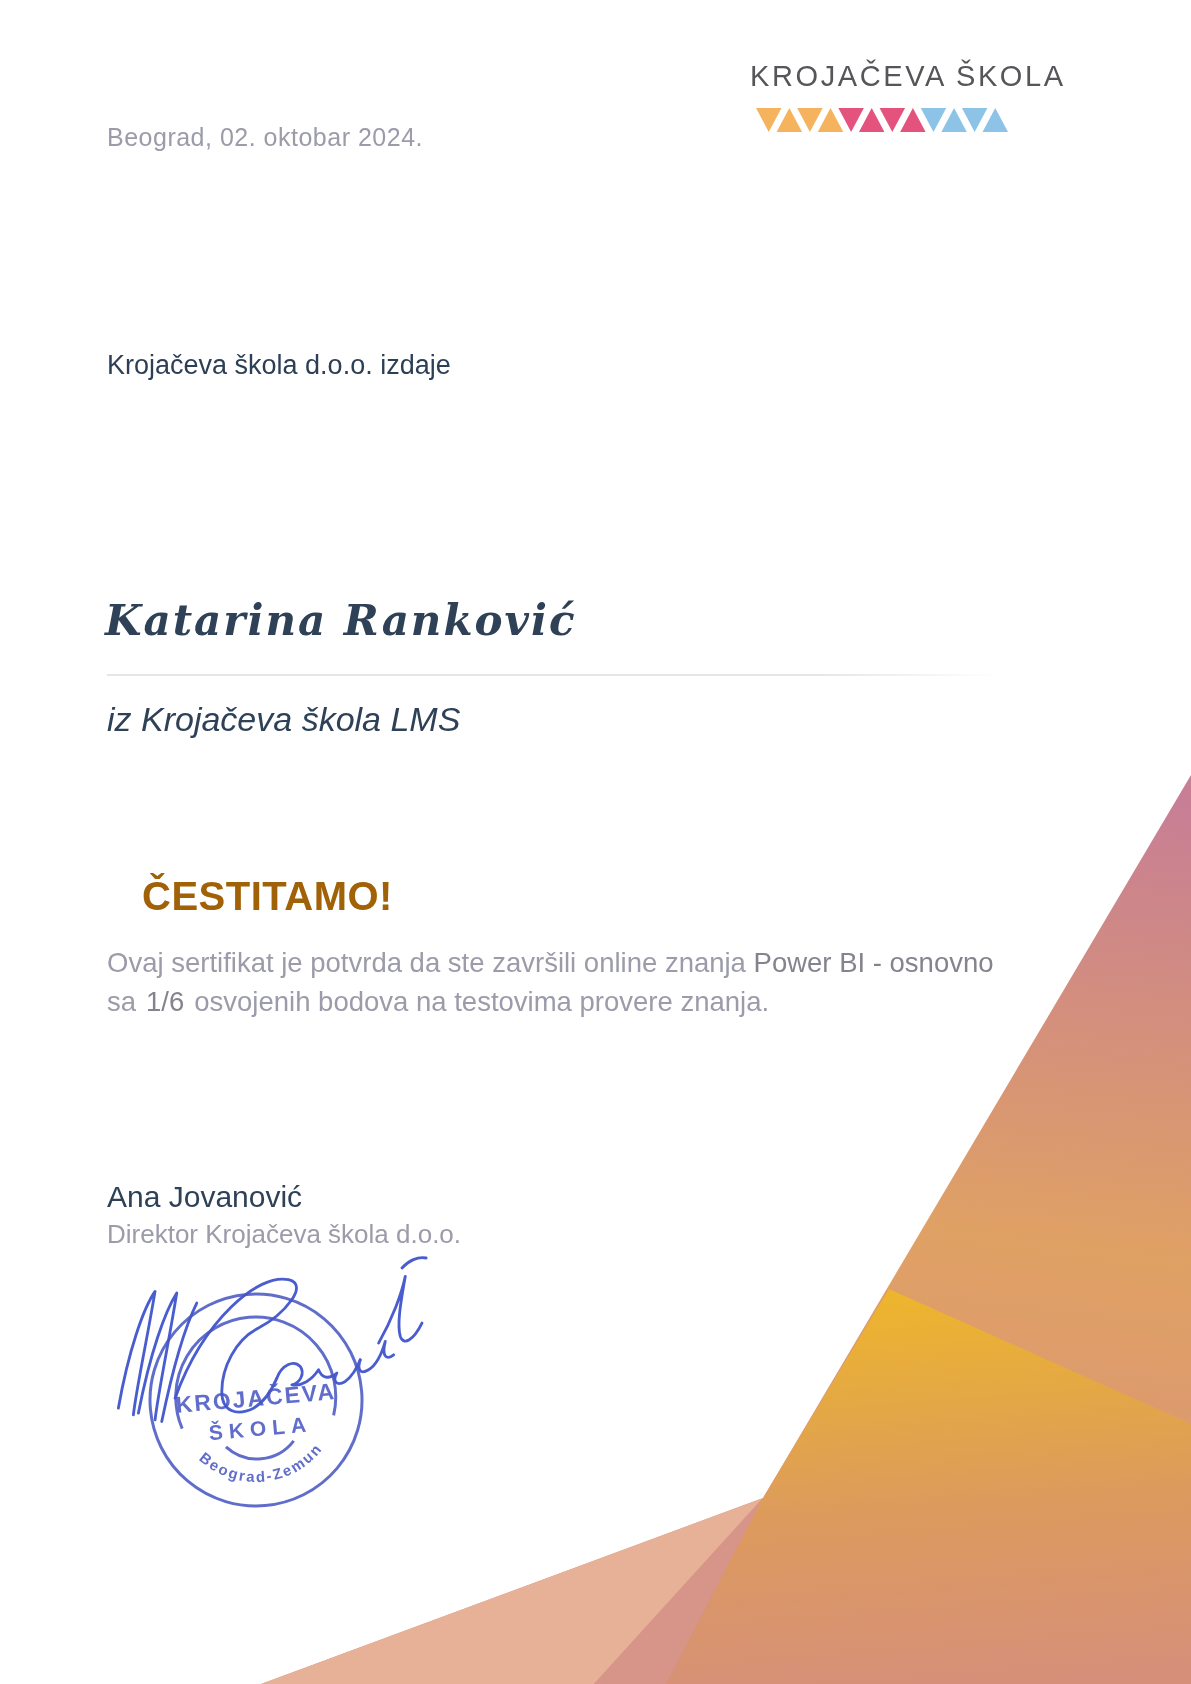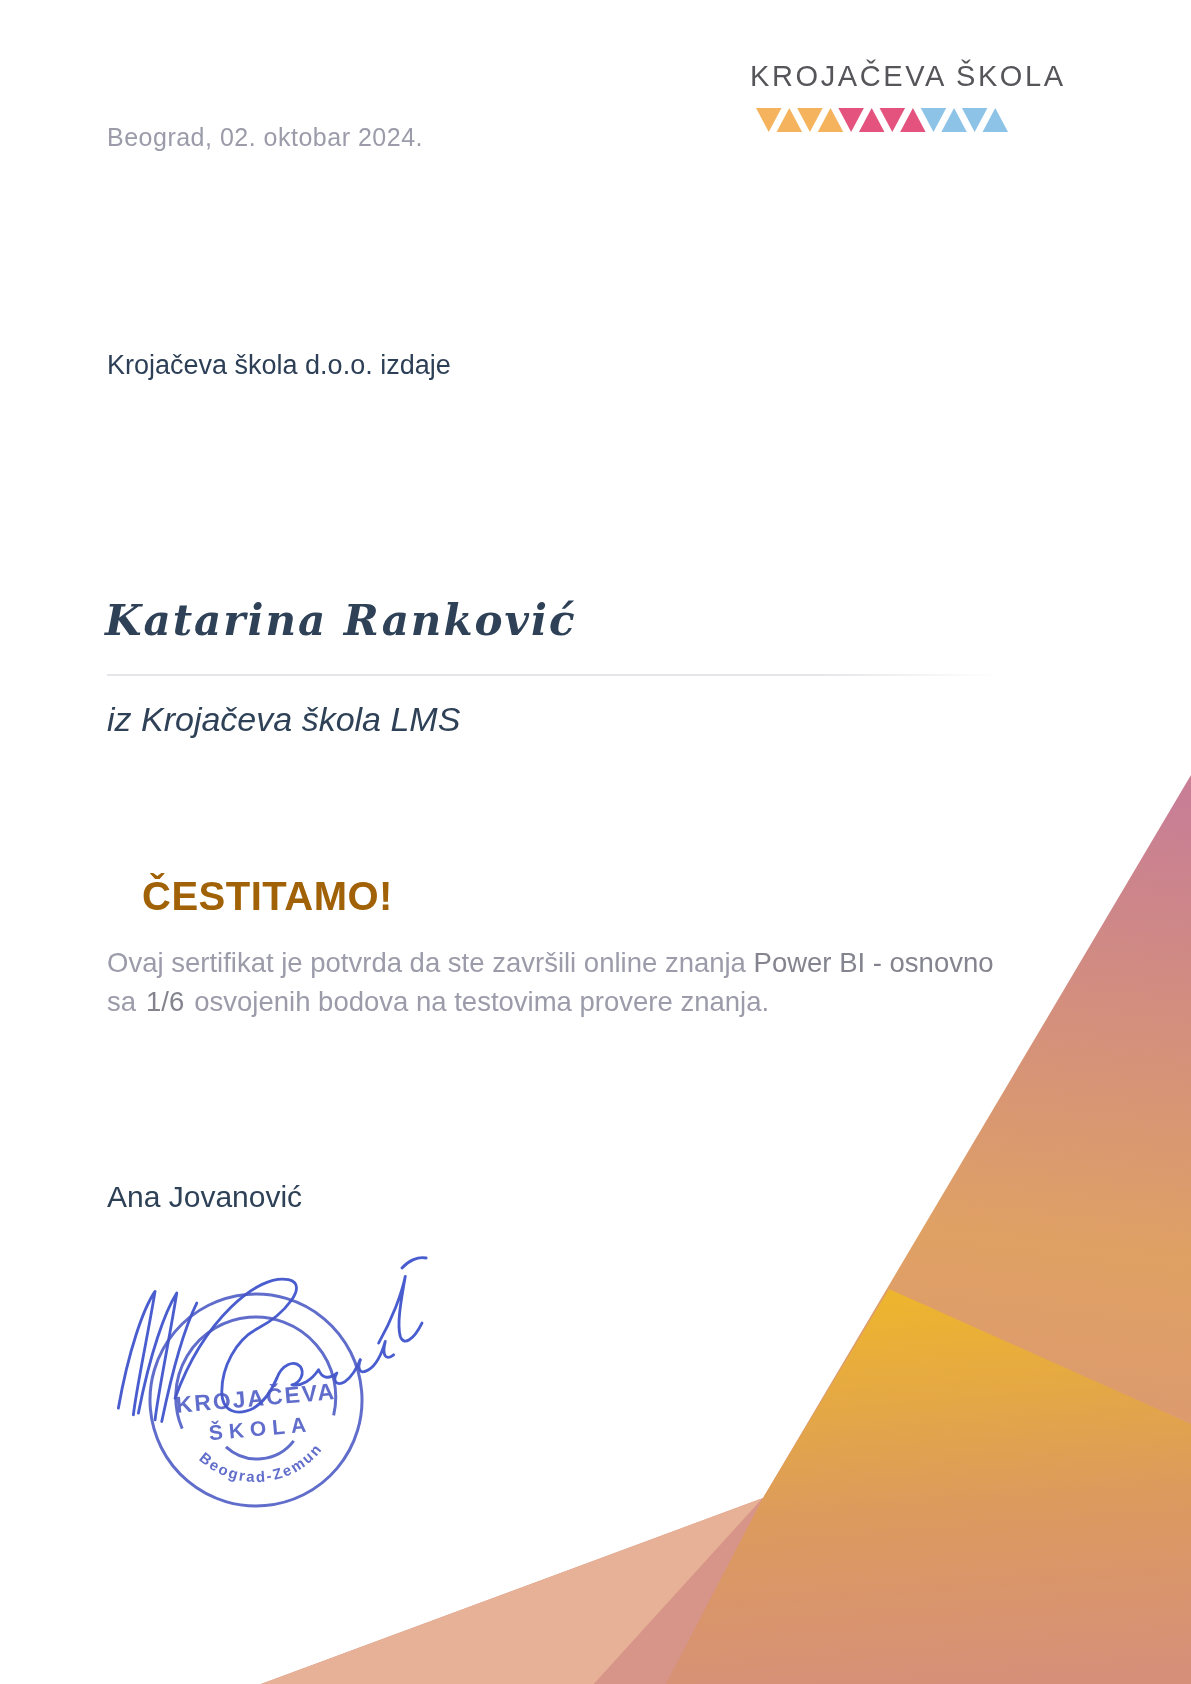--- a/index.html
+++ b/index.html
@@ -86,20 +86,21 @@
   <div class="abs name-line"></div>
   <div class="abs origin">iz Krojačeva škola LMS</div>
 
   <div class="abs congrats-h">ČESTITAMO!</div>
   <div class="abs body-text">
     <div><span>Ovaj sertifikat je potvrda da ste završili online znanja </span><b>Power BI - osnovno</b></div>
     <div><span>sa</span><span class="sp"></span><b>1/6</b><span class="sp"></span><span>osvojenih bodova na testovima provere znanja.</span></div>
   </div>
 
   <div class="abs sig-name">Ana Jovanović</div>
+  <div class="abs sig-role">Direktor Krojačeva škola d.o.o.</div>
 
   <svg class="abs signature" viewBox="0 0 410 240" aria-hidden="true">
     <g fill="none" stroke-width="3.4" stroke-linecap="round" stroke-linejoin="round" stroke="#3A50CC">
       <path d="M28,198 C40,130 58,78 72,58 C62,118 50,172 46,206"></path>
       <path d="M52,204 C66,132 84,82 98,60 C88,122 76,178 72,212"></path>
       <path d="M80,214 C95,142 110,96 122,72"></path>
       <path d="M96,186 C130,92 196,36 232,44 C258,50 226,86 196,102 C168,116 152,150 152,178 C152,202 170,208 190,198 C204,190 212,176 218,162"></path>
       <path d="M218,162 C224,146 238,140 246,148 C252,156 246,168 236,170 C248,172 260,164 268,152 C272,162 280,164 290,156 C284,166 290,172 300,166 C308,160 314,150 318,140"></path>
       <path d="M318,140 C314,152 318,158 328,152 C338,146 344,132 348,118 C344,134 348,142 358,134"></path>
       <path d="M340,120 C356,92 368,60 372,40 C366,74 362,98 366,112 C370,124 382,116 392,96"></path>

